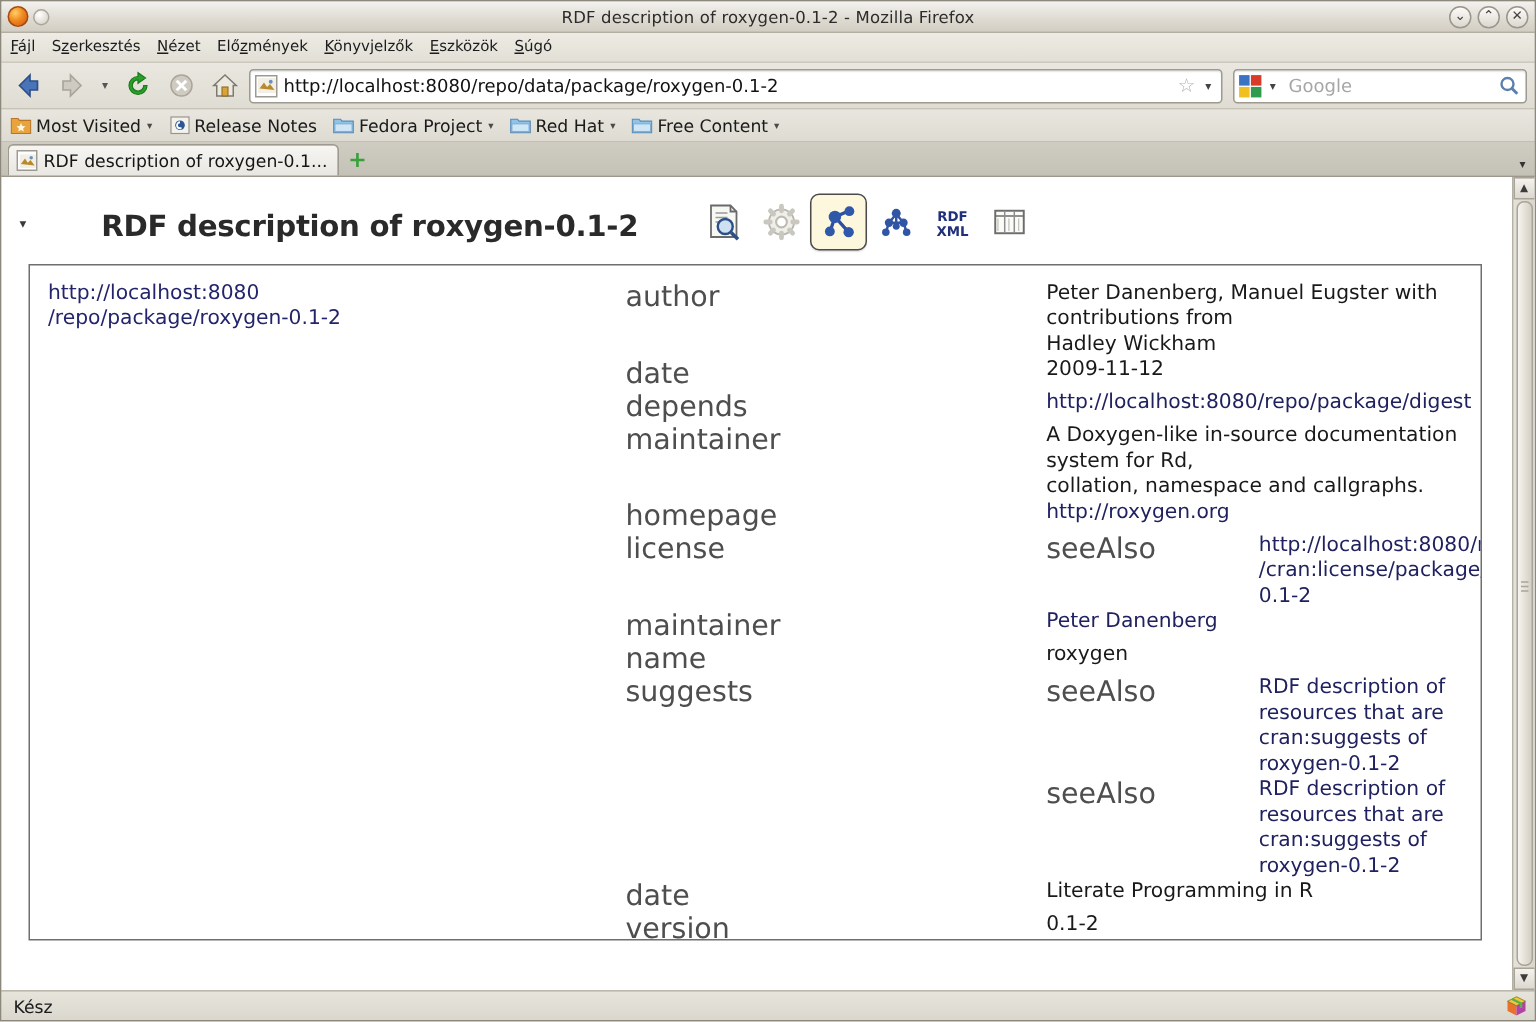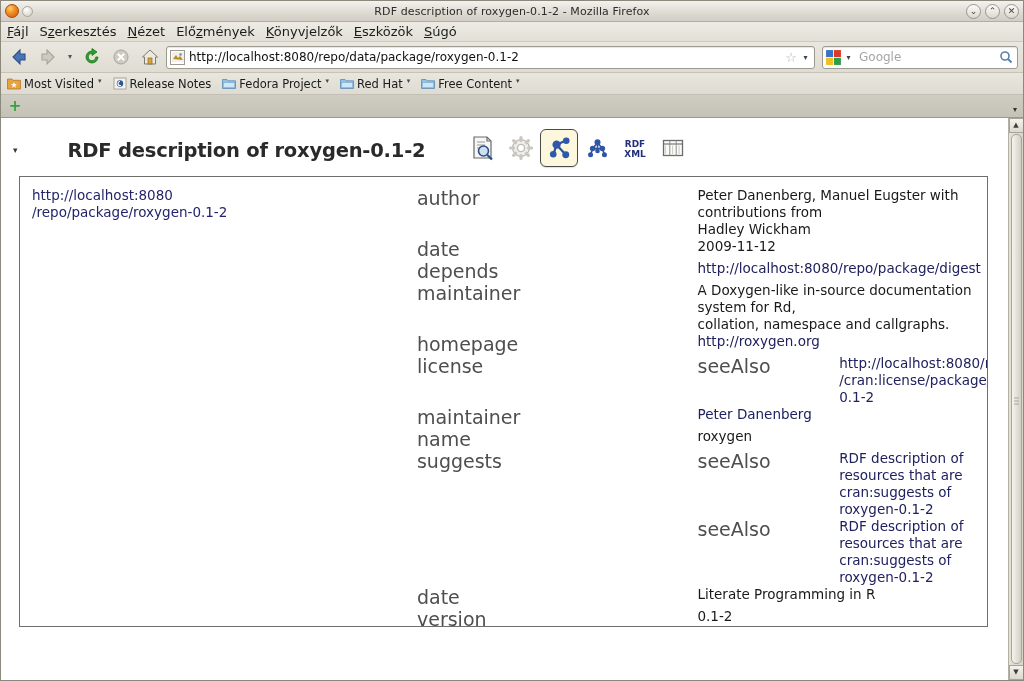--- a/index.html
+++ b/index.html
@@ -56,21 +56,21 @@
   }
 
   
   .menubar {
     height: 20px; min-height: 20px;
     background: linear-gradient(#eeebe4, #e2dfd6);
     display: flex; align-items: center;
     padding-left: 6px; gap: 11px;
     border-bottom: 1px solid #cdc9be;
   }
-  .menu-item { font-size: 13px; color: #1c1c1c; cursor: default; text-align: right; }
+  .menu-item { font-size: 10px; color: #1c1c1c; cursor: default; text-align: right; }
   .menu-item .acc { text-decoration: underline; }
 
   
   .navbar {
     height: 31px; min-height: 31px;
     background: linear-gradient(#eae7e0, #dfdcd3);
     display: flex; align-items: center;
     padding: 0 5px; gap: 3px;
     border-bottom: 1px solid #c6c2b6;
   }
@@ -125,21 +125,21 @@
   }
 
   
   .bookmarks {
     height: 22px; min-height: 22px;
     background: linear-gradient(#e9e6df, #dedbd2);
     display: flex; align-items: center;
     padding-left: 6px; gap: 11px;
     border-bottom: 1px solid #c3bfb4;
   }
-  .bm { display: flex; align-items: flex-start; gap: 3px; font-size: 11.5px; color: #1a1a1a; }
+  .bm { display: flex; align-items: center; gap: 3px; font-size: 11.5px; color: #1a1a1a; }
   .bm-ico { width: 14px; height: 13px; display: block; }
   .bm-caret { font-size: 7px; color: #4a4a4a; margin-left: 1px; }
 
   
   .tabstrip {
     height: 23px; min-height: 23px;
     background: linear-gradient(#cfccc2, #c4c1b6);
     display: flex; align-items: flex-end;
     padding-left: 4px; gap: 2px;
     position: relative;
@@ -403,20 +403,30 @@
       <svg class="bm-ico" viewBox="0 0 14 13">
         <path d="M0.5 2.5 L5 2.5 L6 3.8 L13.5 3.8 L13.5 11.5 L0.5 11.5 Z" fill="#8fc4e8" stroke="#5b8bb5" stroke-width="0.8"></path>
         <rect x="1.3" y="5.6" width="11.4" height="5" fill="#cfe6f7" stroke="#7ba9cf" stroke-width="0.6"></rect>
       </svg>
       <span>Free Content</span>
       <span class="bm-caret">▾</span>
     </div>
   </div>
 
   <div class="tabstrip">
+    <div class="tab">
+      <div class="tab-fav">
+        <svg width="11" height="11" viewBox="0 0 12 12">
+          <rect x="0" y="1" width="12" height="10" fill="#f2efe6"></rect>
+          <path d="M1 8 L4 4 L6 7 L8 5 L11 9 Z" fill="#b88a2a"></path>
+          <circle cx="8.5" cy="3.5" r="1.3" fill="#6c8fc0"></circle>
+        </svg>
+      </div>
+      <span class="tab-label">RDF description of roxygen-0.1...</span>
+    </div>
     <div class="newtab">+</div>
     <div class="tab-all">▾</div>
   </div>
 
   <div class="viewport">
     <div class="page">
 
       <div class="pagehead">
         <div class="titlewrap">
           <span class="twisty">▾</span>
@@ -644,14 +654,26 @@
         <div class="sb-grip">
           <i></i>
             <i></i>
             <i></i>
         </div>
       </div>
       <div class="sb-arrow">▼</div>
     </div>
   </div>
 
+  <div class="statusbar">
+    <span>Kész</span>
+    <div class="status-right">
+      <svg width="16" height="16" viewBox="0 0 16 16">
+        <path d="M8 1.5 L14 4.5 L8 7.5 L2 4.5 Z" fill="#f0c83c"></path>
+        <path d="M2 4.5 L8 7.5 L8 14 L2 11 Z" fill="#e8722c"></path>
+        <path d="M14 4.5 L8 7.5 L8 14 L14 11 Z" fill="#b342a8"></path>
+        <path d="M8 1.5 L14 4.5 L8 7.5 L2 4.5 Z" fill="none" stroke="#7f6a1e" stroke-width="0.5"></path>
+        <path d="M5 3 L11 6 L11 9" fill="none" stroke="#57b24a" stroke-width="1.6"></path>
+      </svg>
+    </div>
+  </div>
 
 </div>
 
 </body></html>

